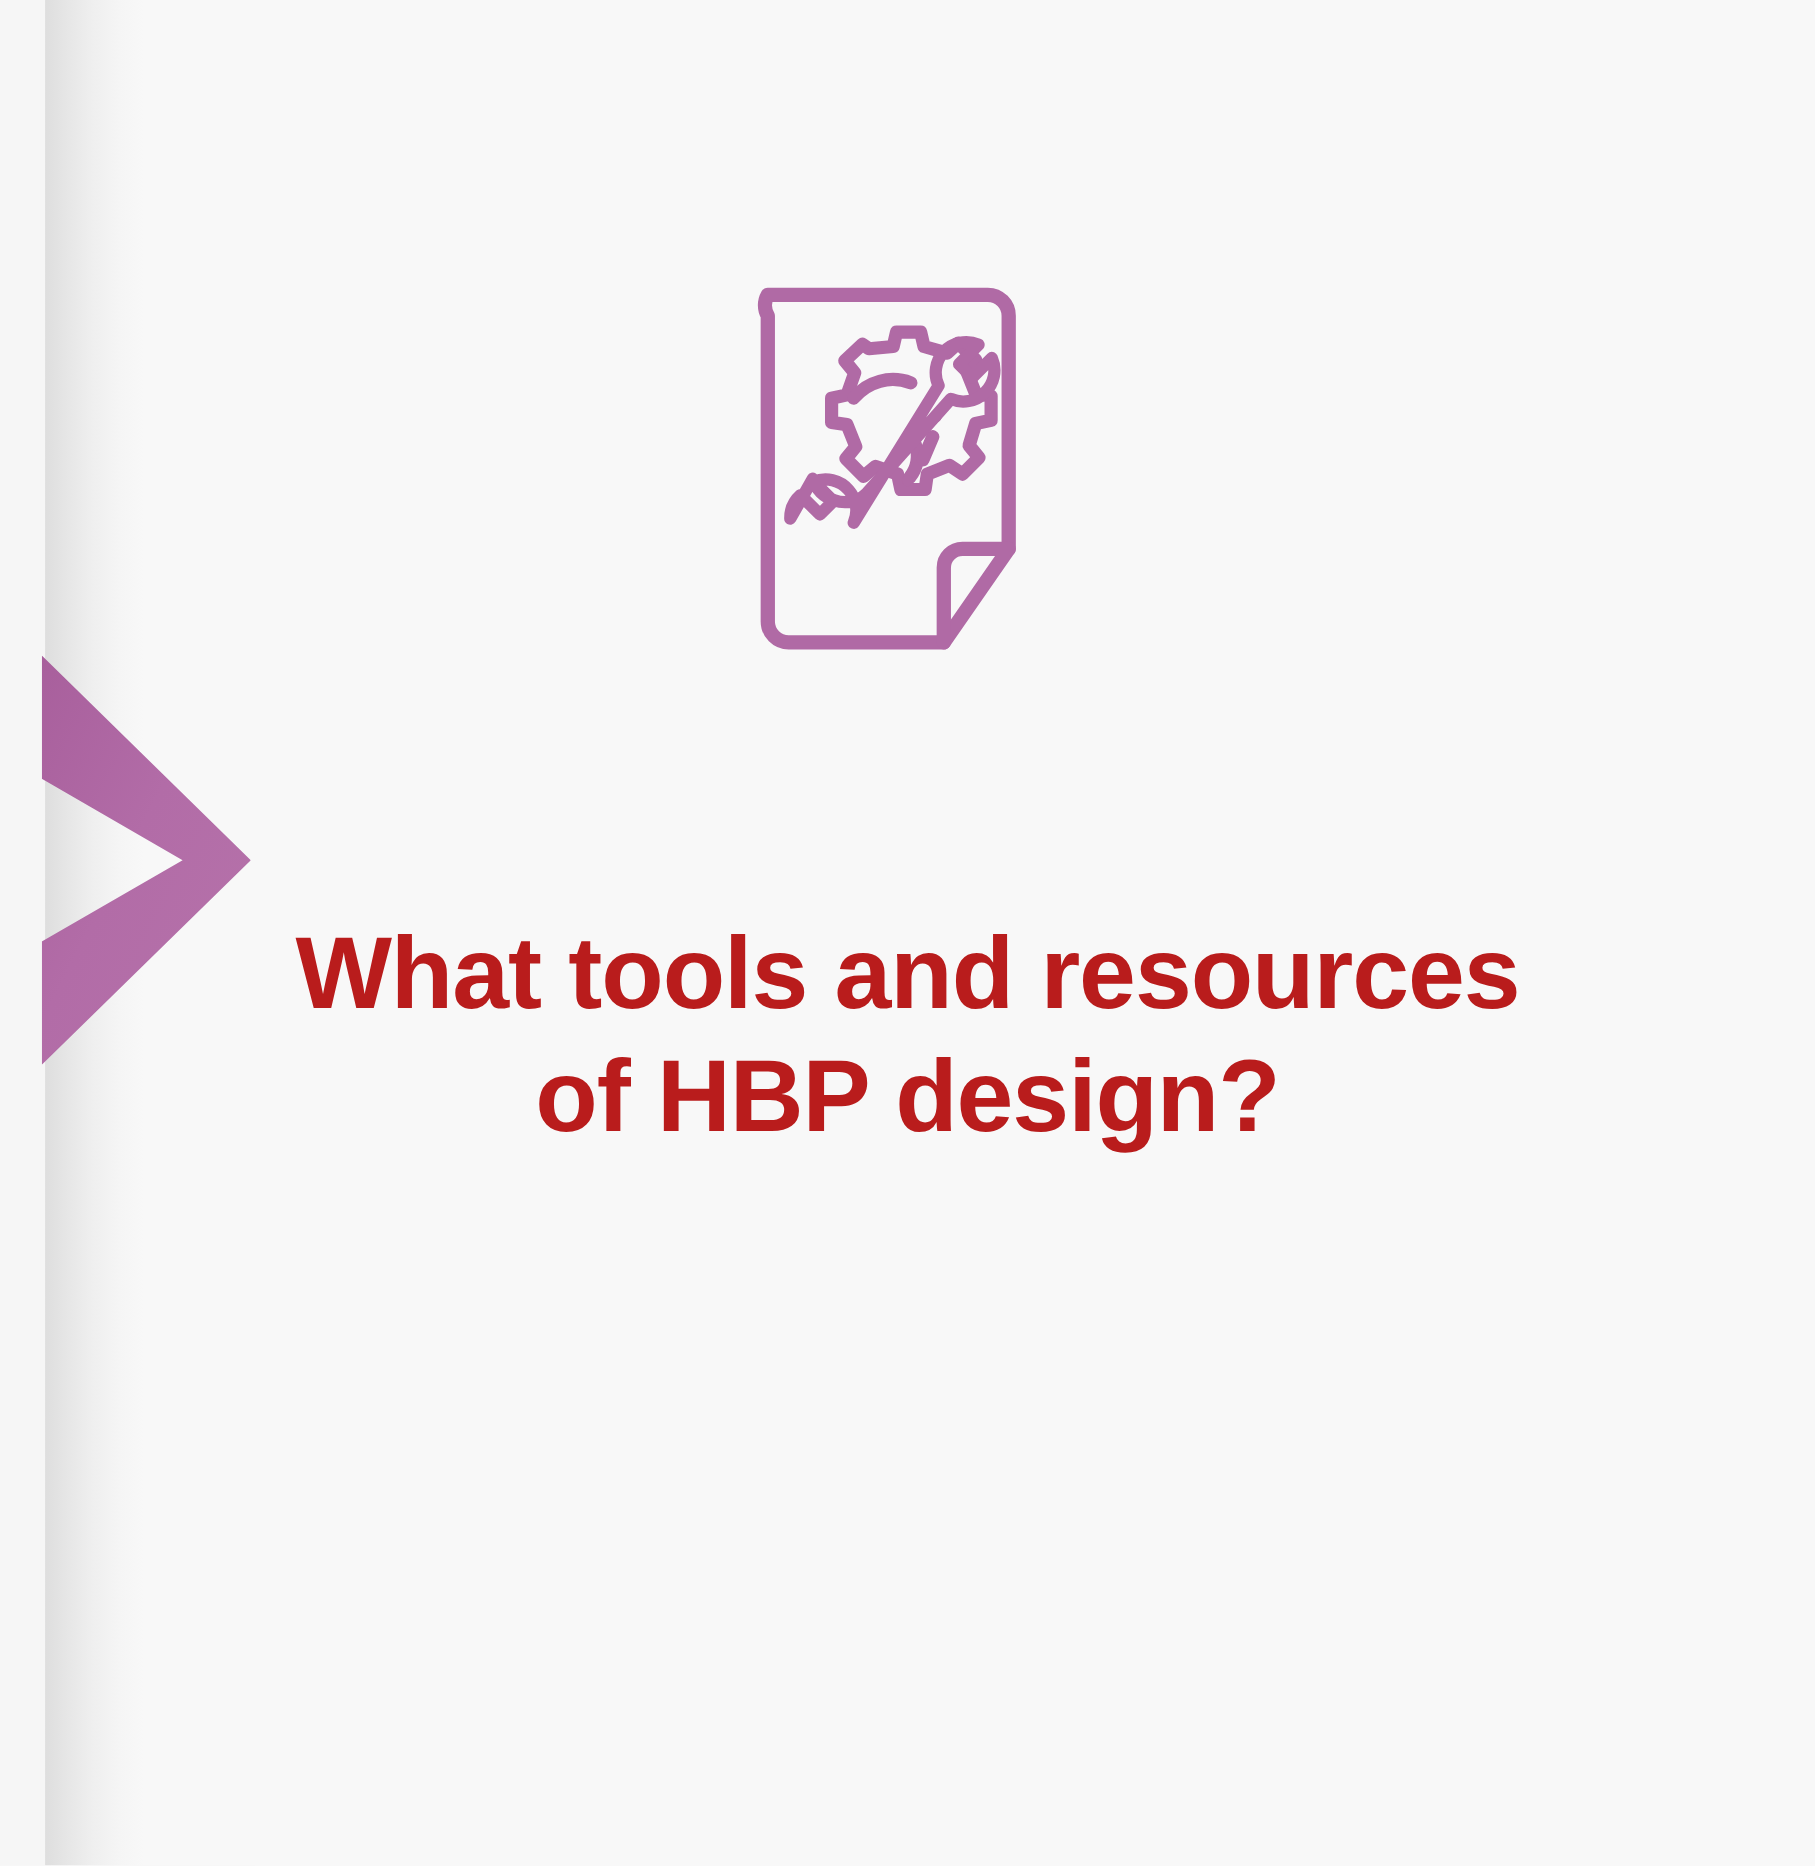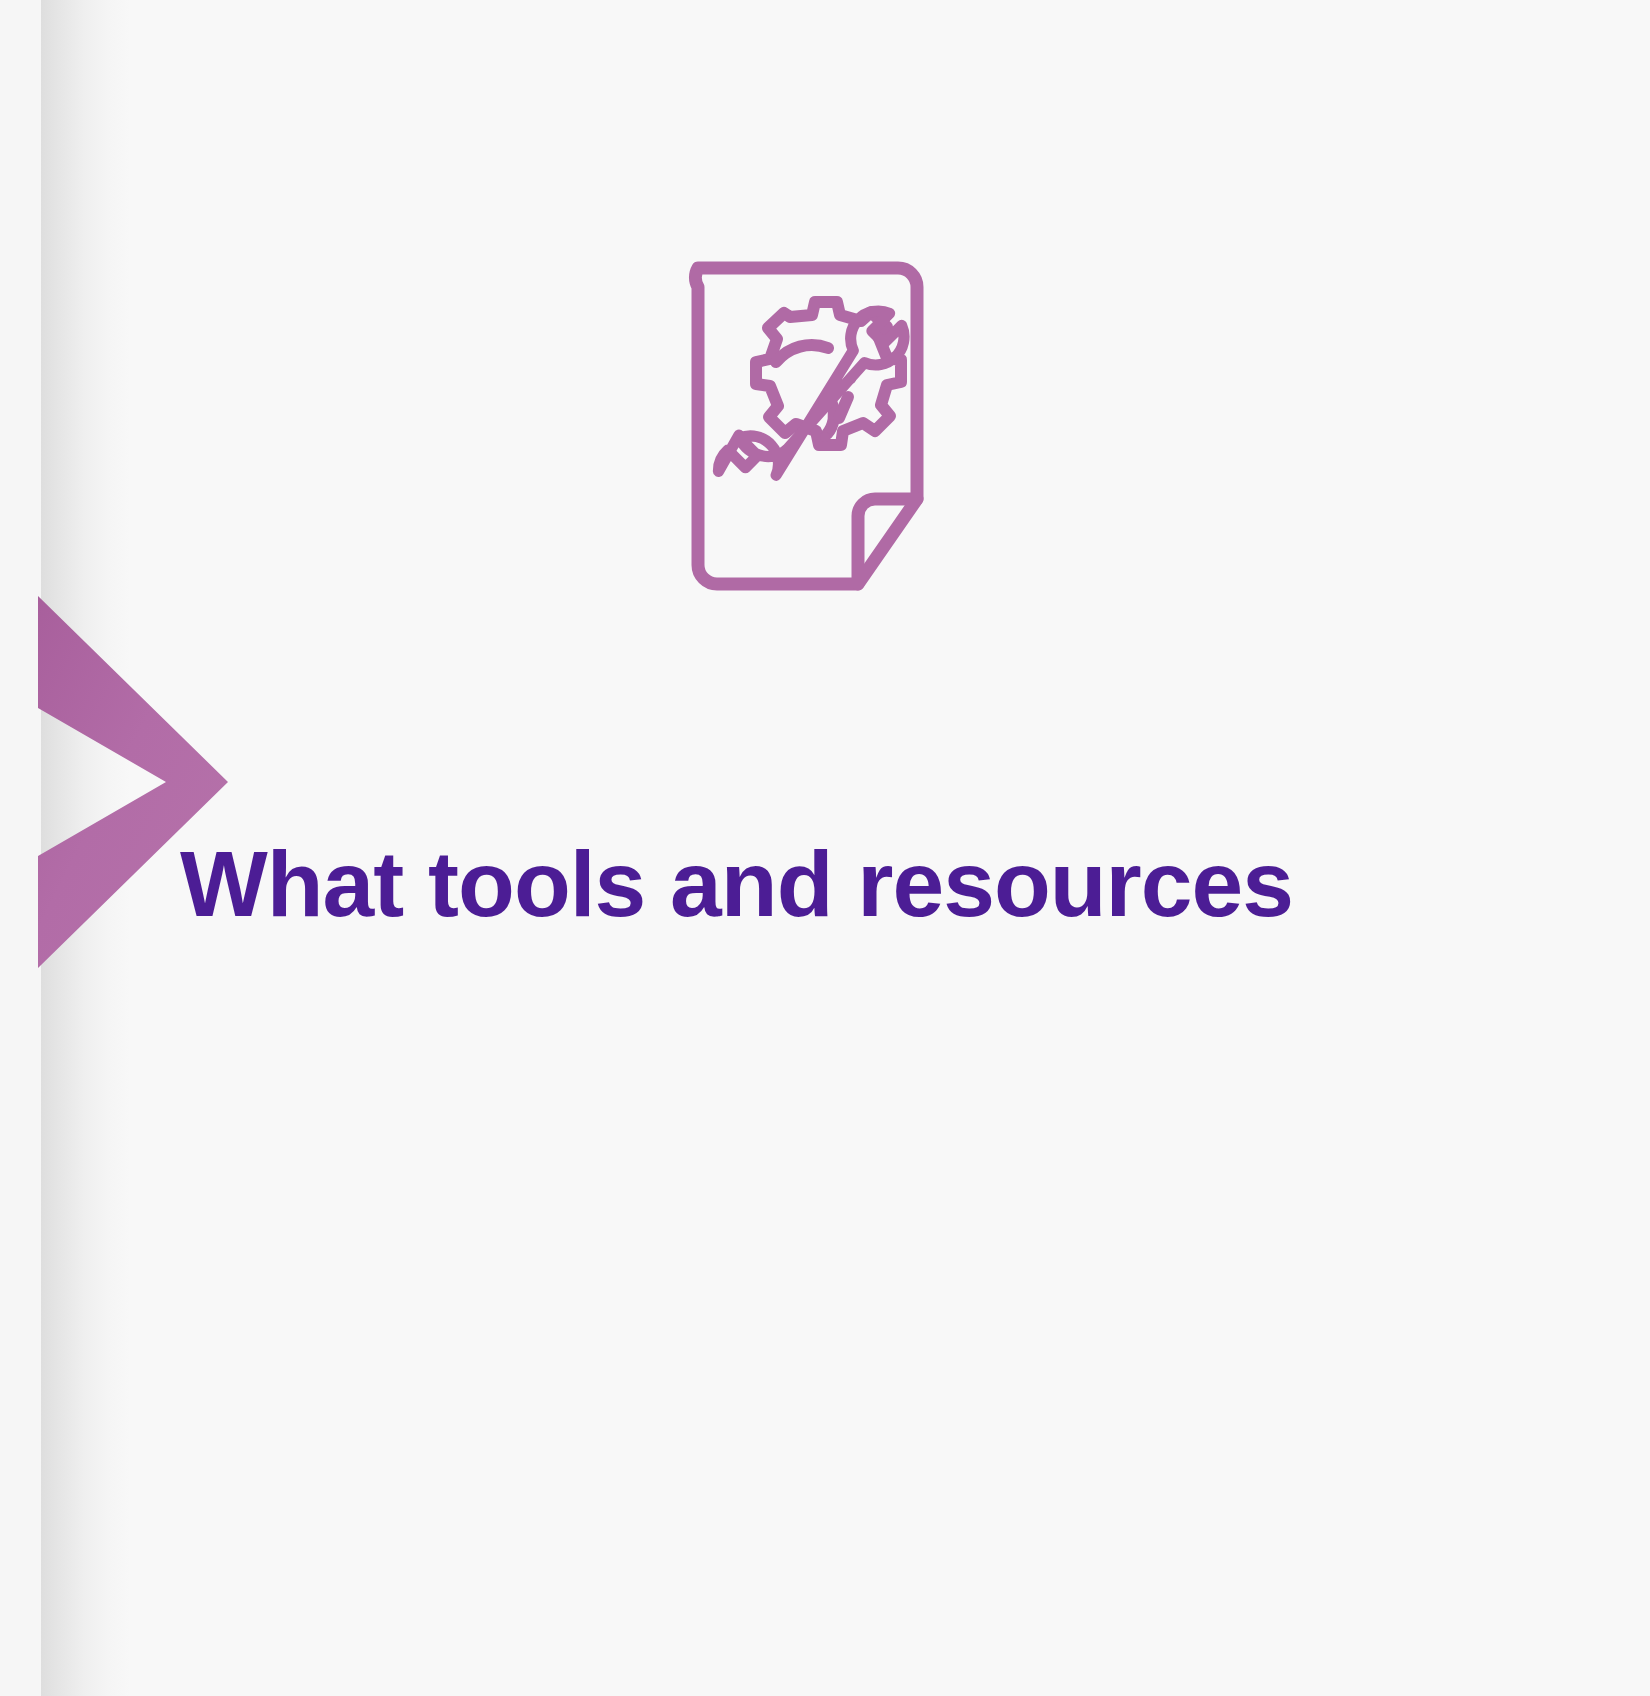--- a/index.html
+++ b/index.html
@@ -67,22 +67,22 @@
     height: 358px;
   }
   #doc-icon svg { display: block; width: 100%; height: 100%; }
 
   
   #headline {
     position: absolute;
     left: 180px;
     top: 828px;
     width: 1290px;
-    text-align: left;
-    color: #4c1d95;
+    text-align: center;
+    color: #b91c1c;
     font-family: "Liberation Sans", sans-serif;
     font-weight: bold;
     font-size: 93px;
     line-height: 112px;
     letter-spacing: -1px;
   }
   #headline .ln { display: block; white-space: nowrap; }
 </style>
 </head>
 <body>
@@ -150,15 +150,16 @@
                  a30,30 0 0 1 -33,6
                  L139,198
                  a30,30 0 0 1 -31,6
                  a30,30 0 0 1 -21,-21 Z" transform="translate(-14,18) scale(0.93)"></path>
       </g>
     </svg>
   </div>
 
   <div id="headline">
     <span class="ln">What tools and resources</span>
+    <span class="ln">of HBP design?</span>
   </div>
 
 </div>
 
 </body></html>

